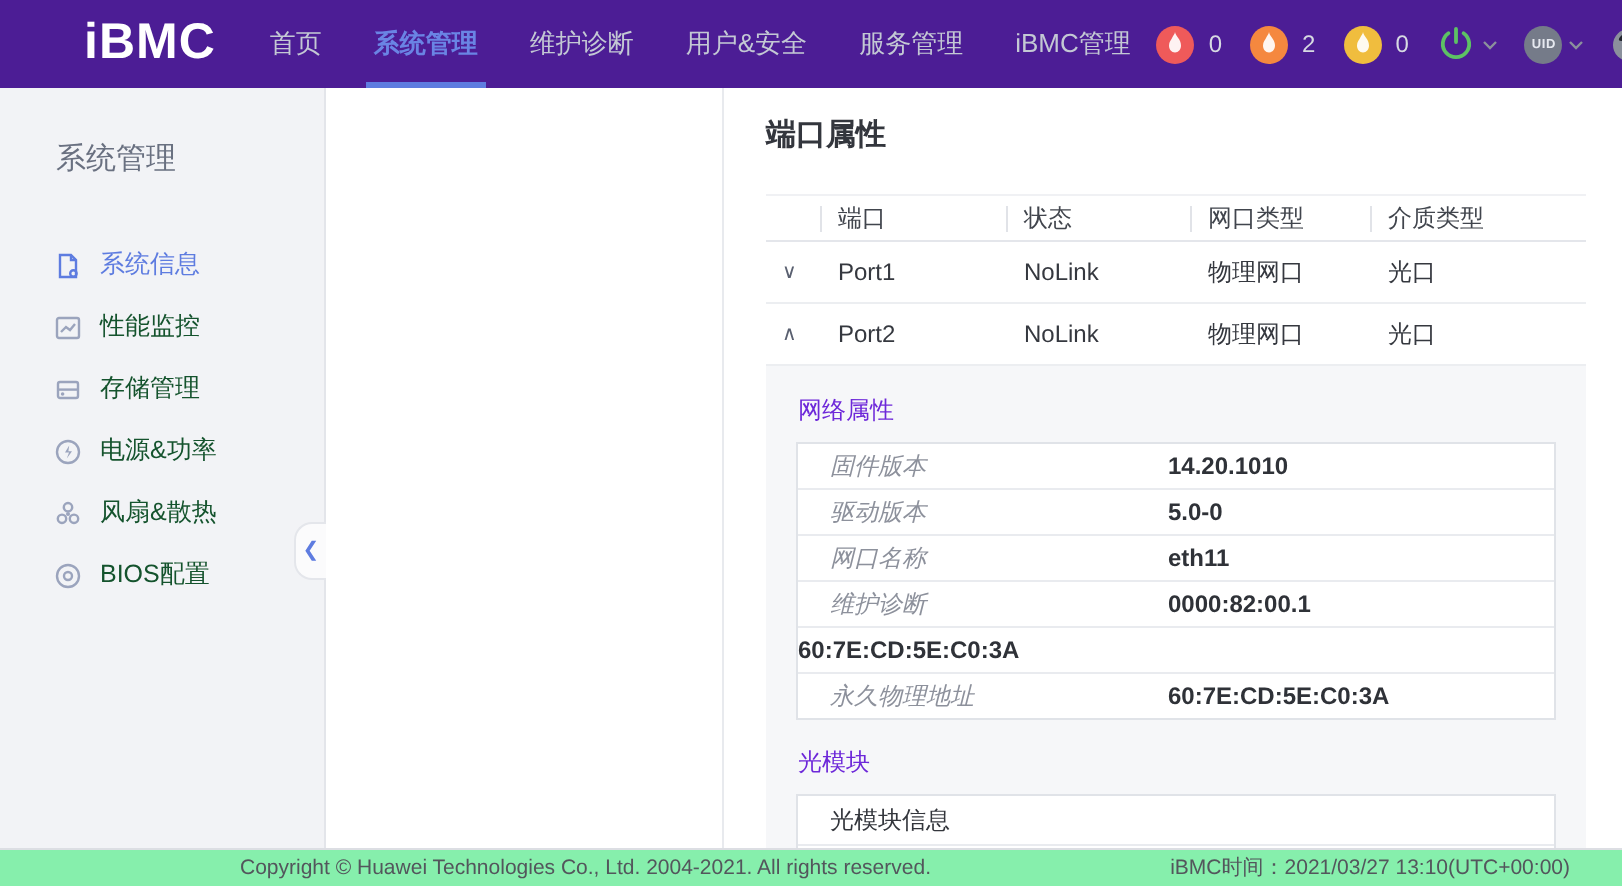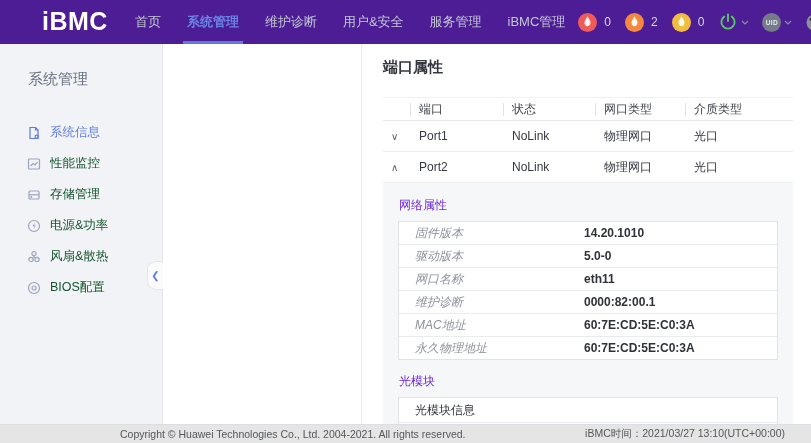--- a/index.html
+++ b/index.html
@@ -57,21 +57,21 @@
   .kv-label{padding-left:16px;color:#8d919c;font-style:italic;}
   .kv-value{color:#2f3238;font-weight:bold;}
   .opt-table{background:#fff;border:1px solid #e0e3e8;}
   .opt-head{height:24px;line-height:24px;padding-left:16px;font-size:12px;color:#33363c;border-bottom:1px solid #e9ebef;}
   .opt-row{display:grid;grid-template-columns:90px 100px 100px 1fr;height:25px;align-items:center;
            font-size:12px;padding:0 10px 0 16px;}
   .opt-row .lbl{color:#8d919c;}
   .opt-row .val{color:#2f3238;font-weight:bold;}
   .opt-row .val.r{text-align:right;}
   
-  .footer{position:absolute;left:0;right:0;bottom:0;height:18px;background:#e5e5e5;border-top:1px solid #dcdee3;
+  .footer{position:absolute;left:0;right:0;bottom:0;height:18px;background:#86efac;border-top:1px solid #dcdee3;
           display:flex;align-items:center;font-size:10.5px;color:#53565c;}
   .copyright{margin-left:120px;}
   .bmctime{margin-left:auto;margin-right:26px;}
   svg{display:block;}
 </style>
 </head>
 <body>
 
 <div class="app">
 
@@ -265,21 +265,20 @@
             </div>
             <div class="kv-row">
               <div class="kv-label">网口名称</div>
               <div class="kv-value">eth11</div>
             </div>
             <div class="kv-row">
               <div class="kv-label">维护诊断</div>
               <div class="kv-value">0000:82:00.1</div>
             </div>
             <div class="kv-row">
-              <div class="kv-label">MAC地址</div>
               <div class="kv-value">60:7E:CD:5E:C0:3A</div>
             </div>
             <div class="kv-row">
               <div class="kv-label">永久物理地址</div>
               <div class="kv-value">60:7E:CD:5E:C0:3A</div>
             </div>
           </div>
 
           <div class="section-label" style="margin-top:13px;">光模块</div>
           <div class="opt-table">

